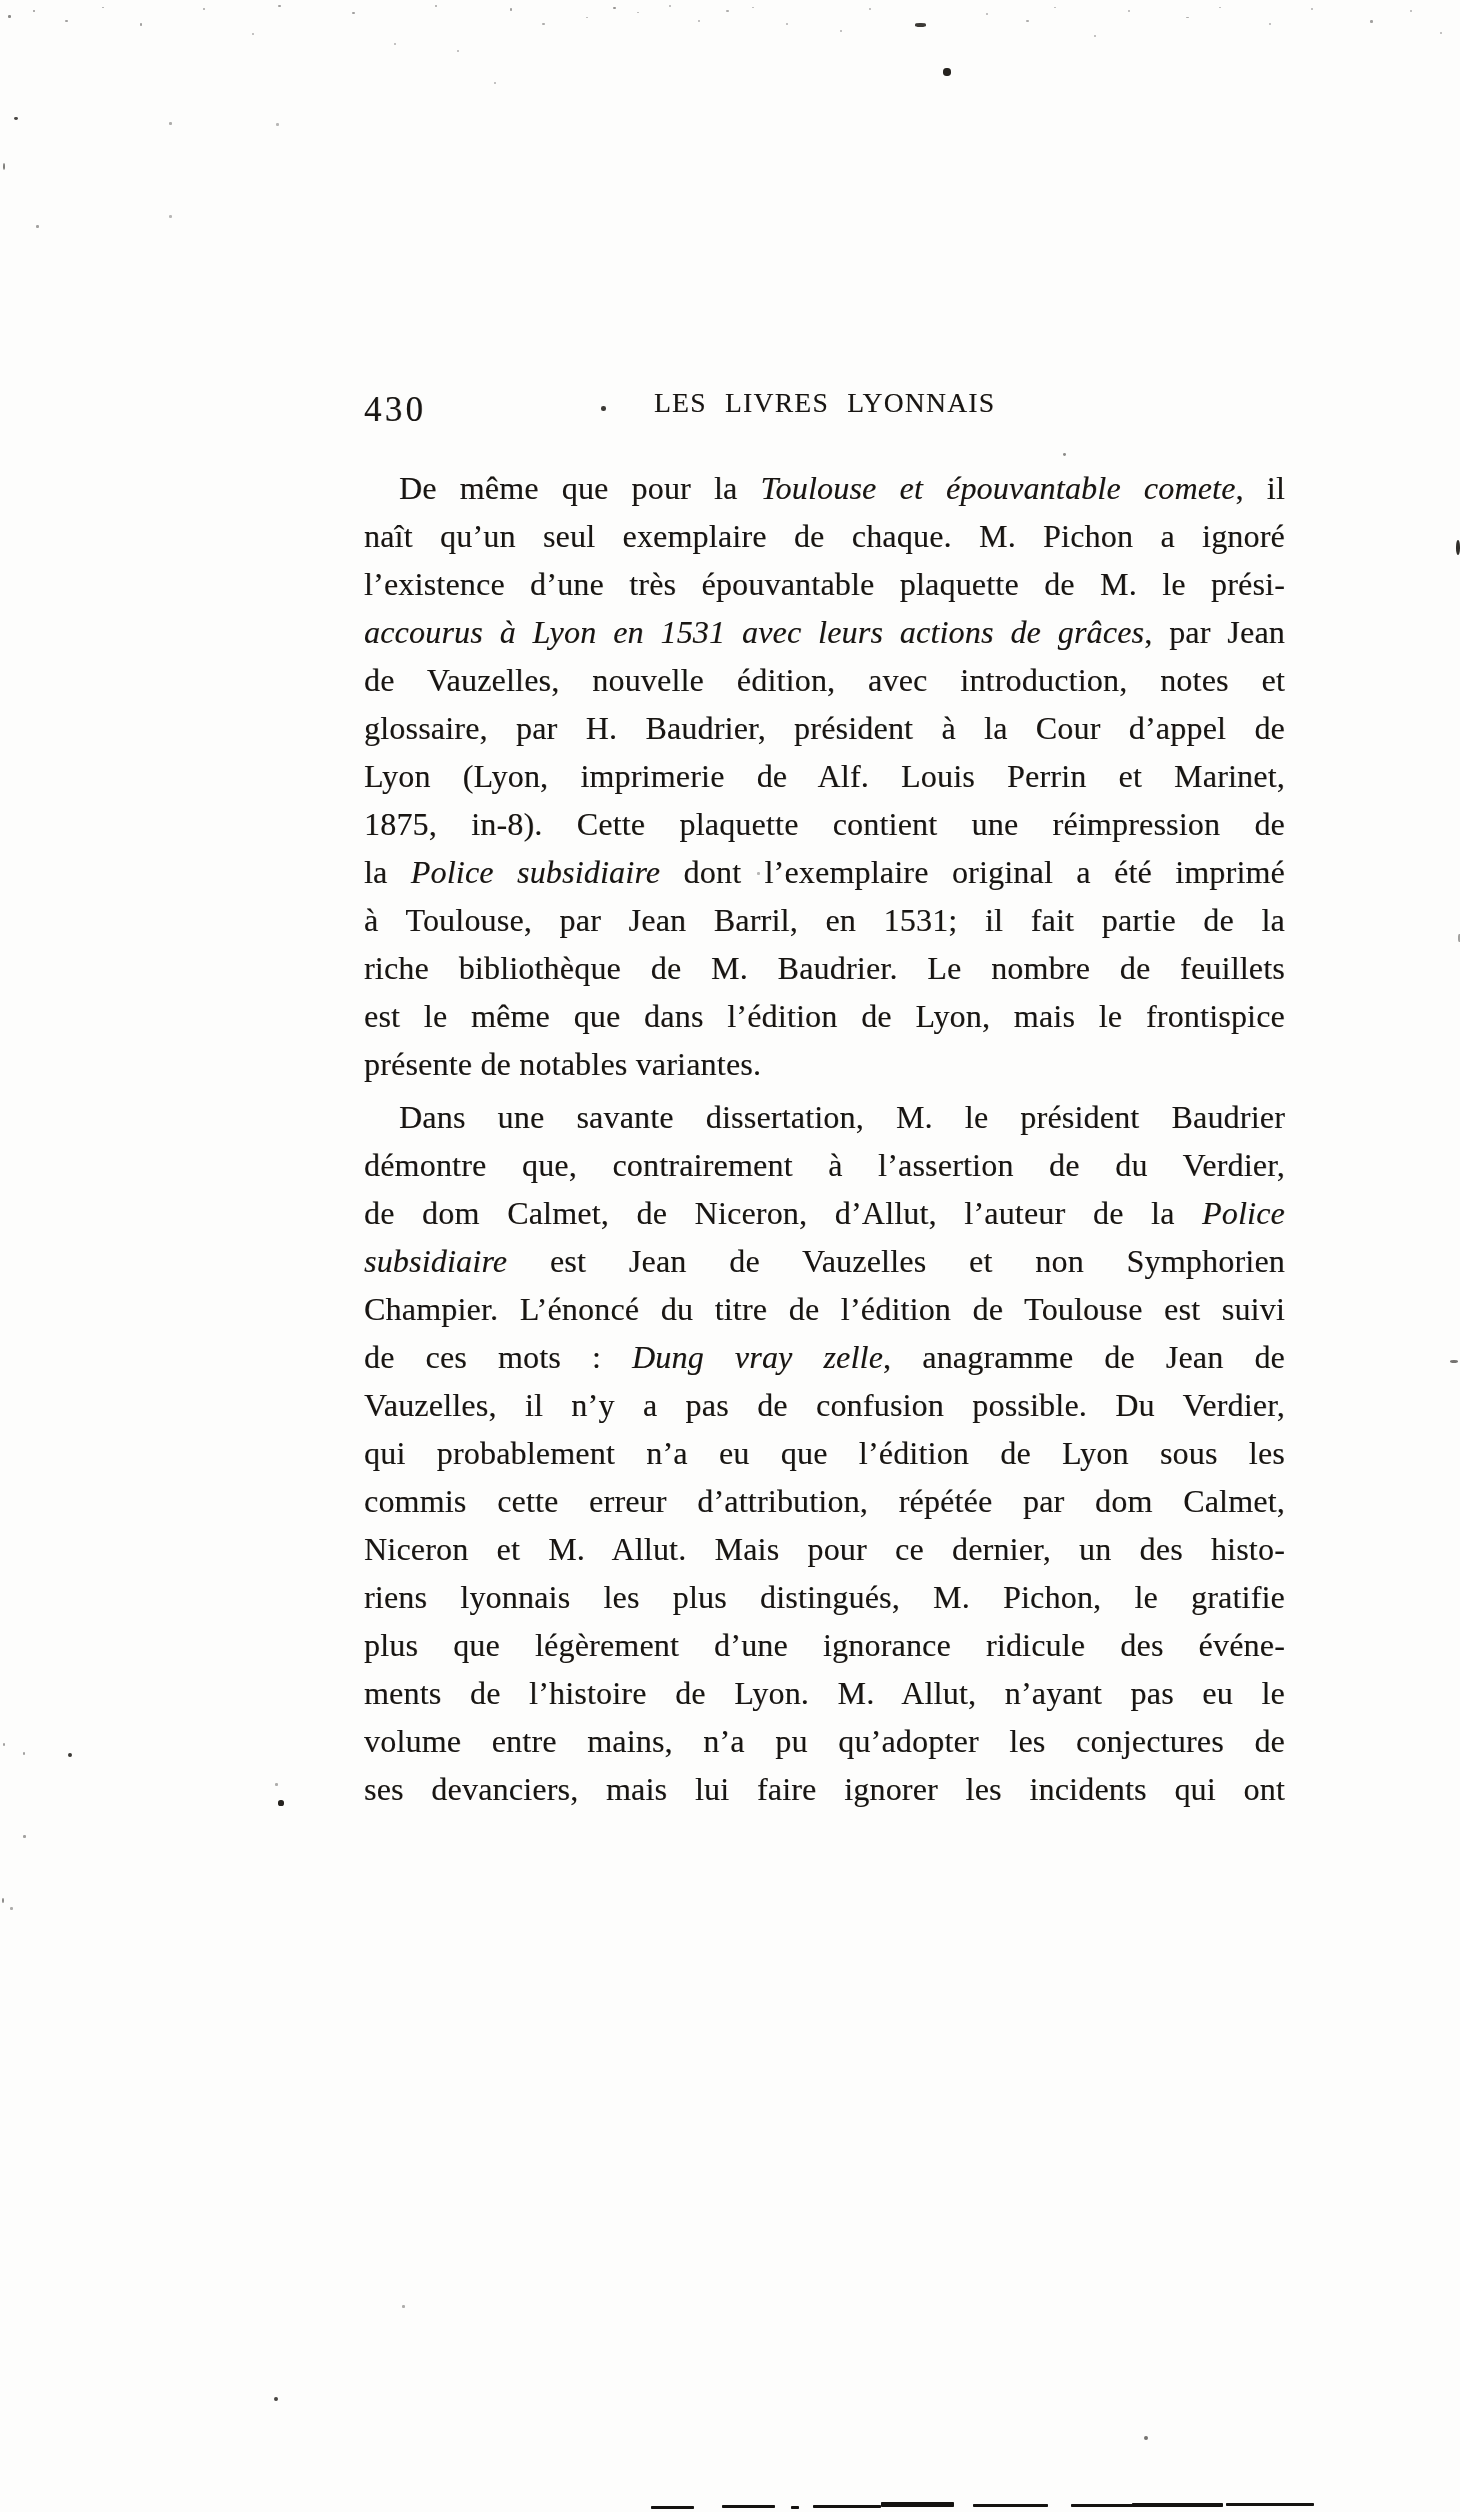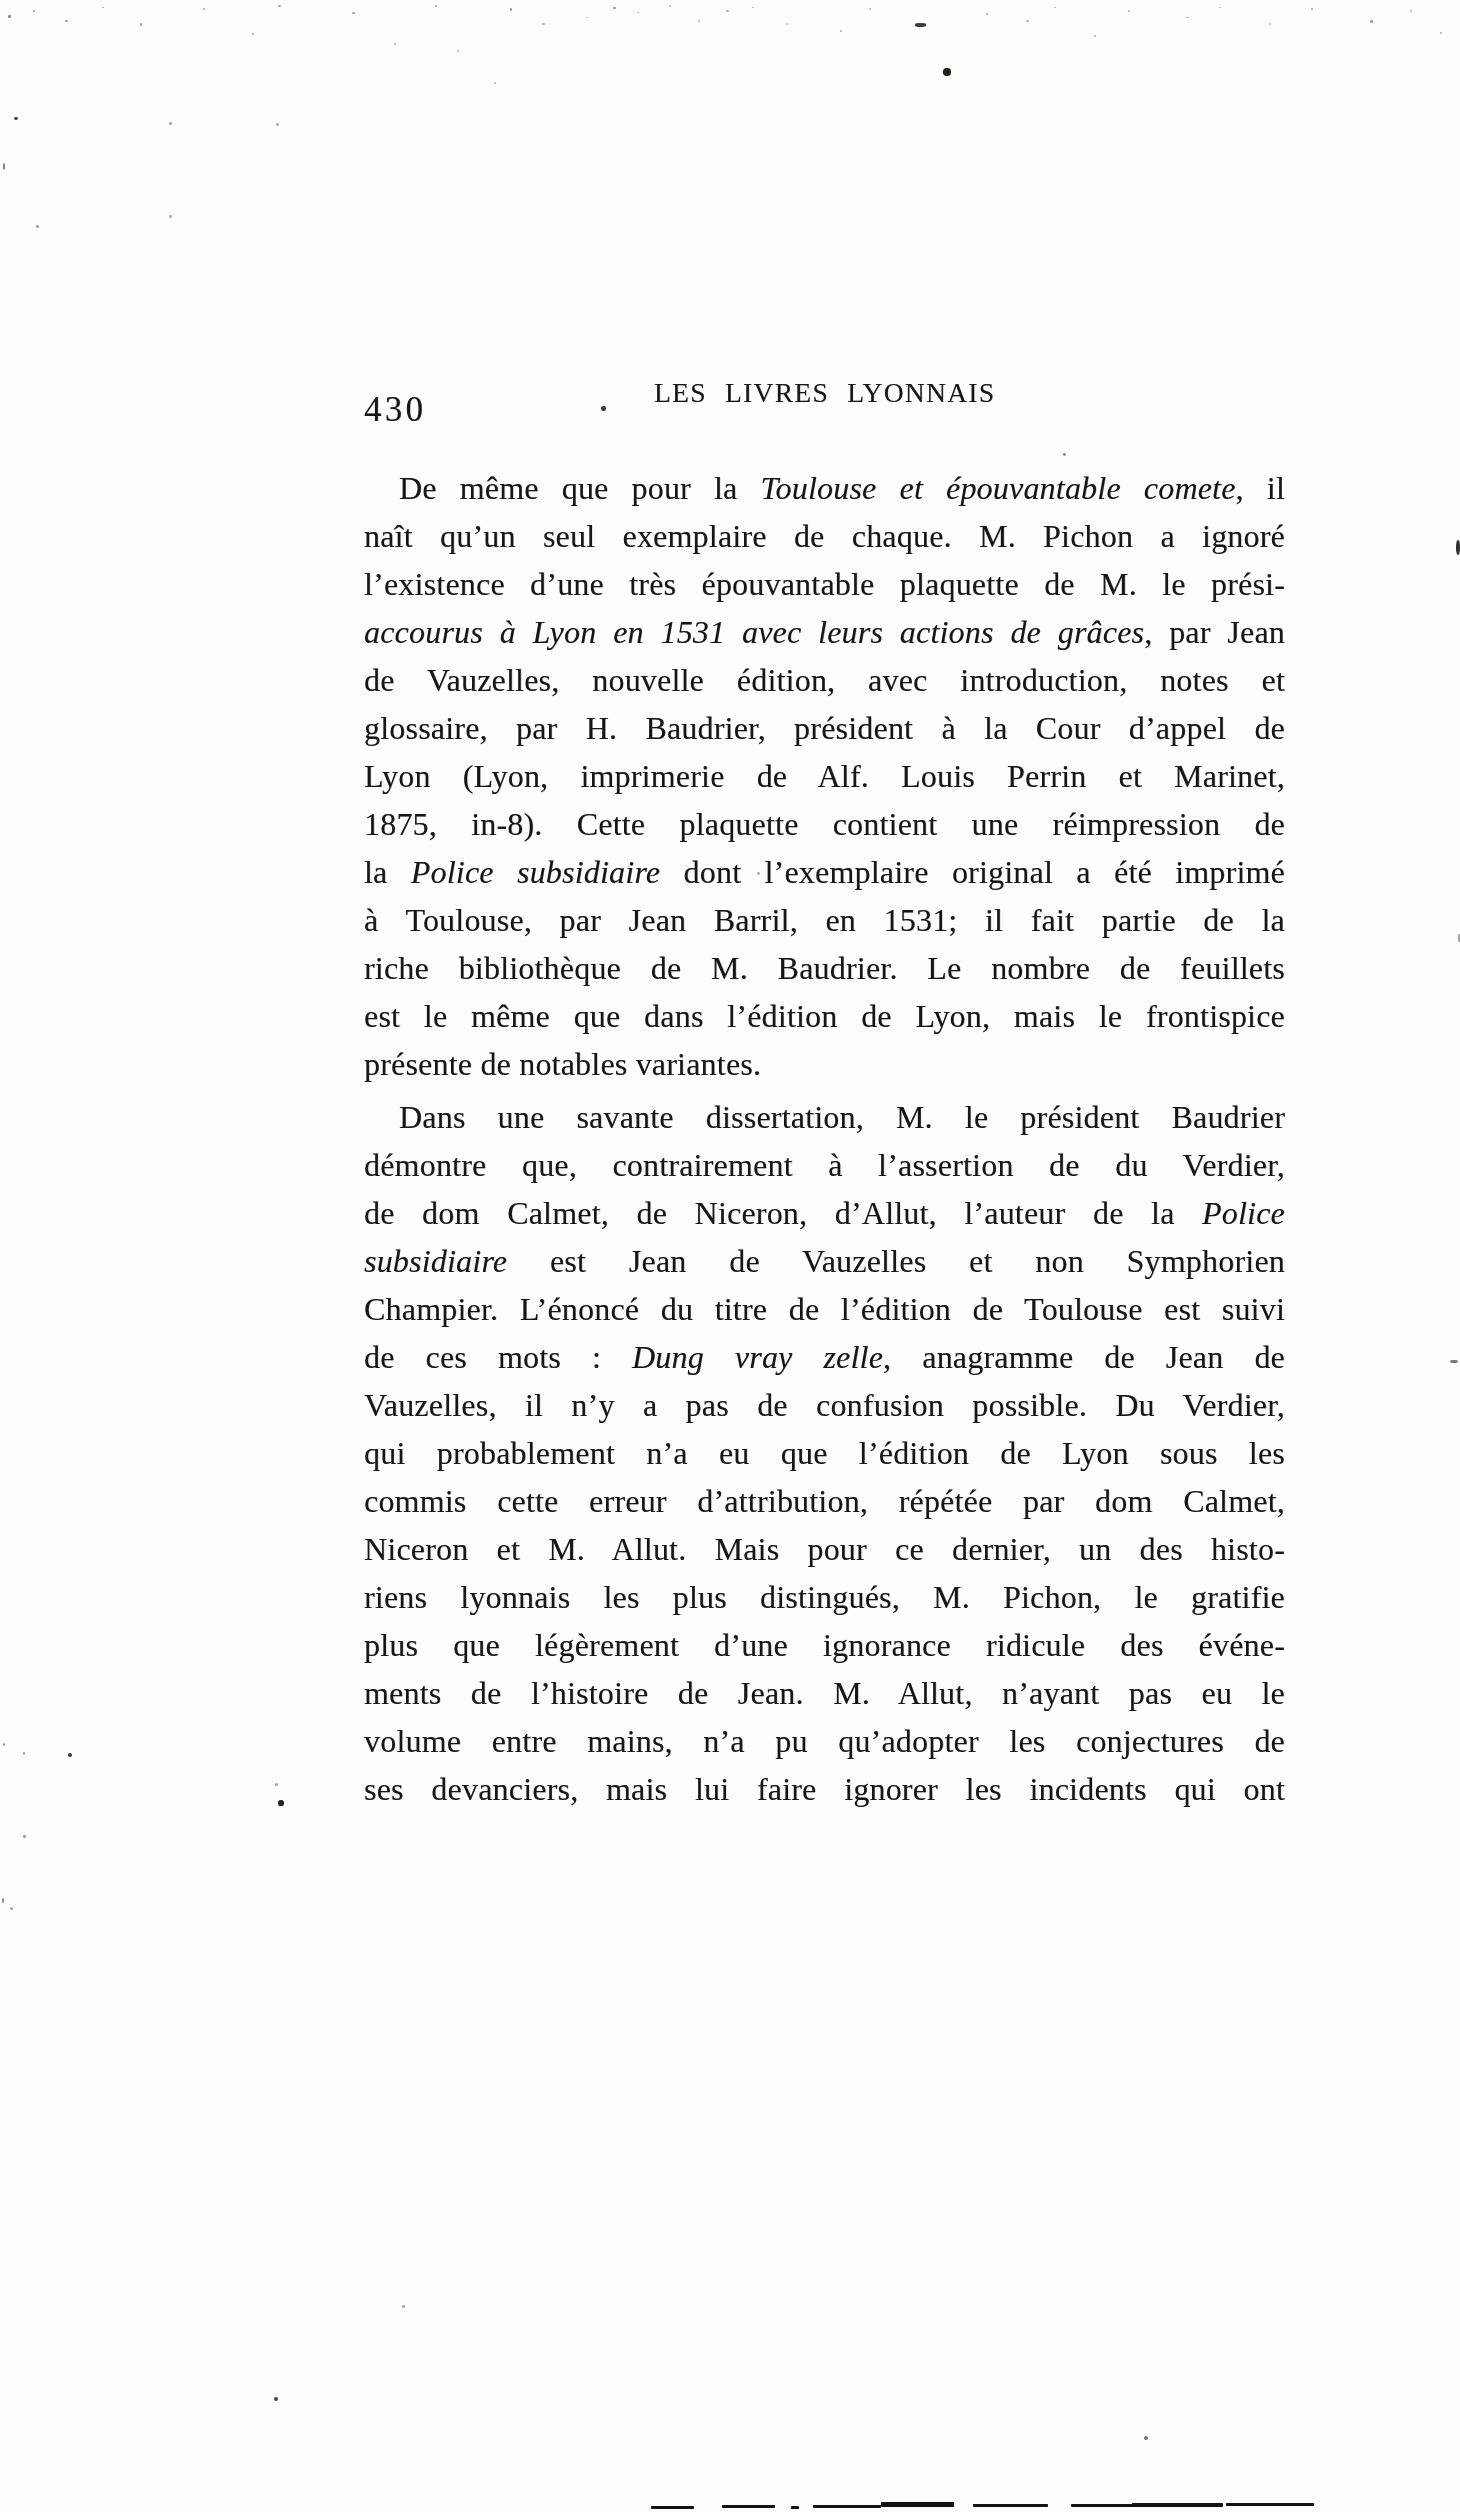--- a/index.html
+++ b/index.html
@@ -8,21 +8,21 @@
     background:#fdfdfc; overflow:hidden;
     font-family:"Liberation Serif","DejaVu Serif",serif;
     color:#181512;
   }
   .inked { text-shadow:0.4px 0.4px 0.4px rgba(24,21,18,0.38); }
   .pageno {
     position:absolute; left:364px; top:390px;
     font-size:35px; letter-spacing:3.3px;
   }
   .running-head {
-    position:absolute; left:654px; top:377px;
+    position:absolute; left:654px; top:387px;
     font-size:27.5px; letter-spacing:1.3px; word-spacing:10px;
   }
   .body-text {
     position:absolute; left:364px; top:464px; width:921px;
     font-size:32px; letter-spacing:0.2px;
   }
   .line {
     line-height:48px; height:48px; overflow:hidden;
     text-align:justify; text-align-last:justify;
   }
@@ -61,21 +61,21 @@
         <div class="line"><span>de dom Calmet, de Niceron, d’Allut, l’auteur de la </span><span class="it">Police</span></div>
         <div class="line"><span class="it">subsidiaire</span><span> est Jean de Vauzelles et non Symphorien</span></div>
         <div class="line"><span>Champier. L’énoncé du titre de l’édition de Toulouse est suivi</span></div>
         <div class="line"><span>de ces mots : </span><span class="it">Dung vray zelle</span><span>, anagramme de Jean de</span></div>
         <div class="line"><span>Vauzelles, il n’y a pas de confusion possible. Du Verdier,</span></div>
         <div class="line"><span>qui probablement n’a eu que l’édition de Lyon sous les</span></div>
         <div class="line"><span>commis cette erreur d’attribution, répétée par dom Calmet,</span></div>
         <div class="line"><span>Niceron et M. Allut. Mais pour ce dernier, un des histo-</span></div>
         <div class="line"><span>riens lyonnais les plus distingués, M. Pichon, le gratifie</span></div>
         <div class="line"><span>plus que légèrement d’une ignorance ridicule des événe-</span></div>
-        <div class="line"><span>ments de l’histoire de Jean. M. Allut, n’ayant pas eu le</span></div>
+        <div class="line"><span>ments de l’histoire de Lyon. M. Allut, n’ayant pas eu le</span></div>
         <div class="line"><span>volume entre mains, n’a pu qu’adopter les conjectures de</span></div>
         <div class="line"><span>ses devanciers, mais lui faire ignorer les incidents qui ont</span></div>
       </div>
     </div>
   <div>
       <div class="speck" style="left: 8.3px; top: 15px; width: 2.5px; height: 2.5px; opacity: 0.5;"></div>
       <div class="speck" style="left: 33px; top: 10px; width: 1.7px; height: 1.7px; opacity: 0.4;"></div>
       <div class="speck" style="left: 65px; top: 20px; width: 2.5px; height: 1.7px; opacity: 0.4;"></div>
       <div class="speck" style="left: 102px; top: 6.7px; width: 1.7px; height: 1.7px; opacity: 0.35;"></div>
       <div class="speck" style="left: 140px; top: 23.4px; width: 1.7px; height: 2.5px; opacity: 0.4;"></div>

